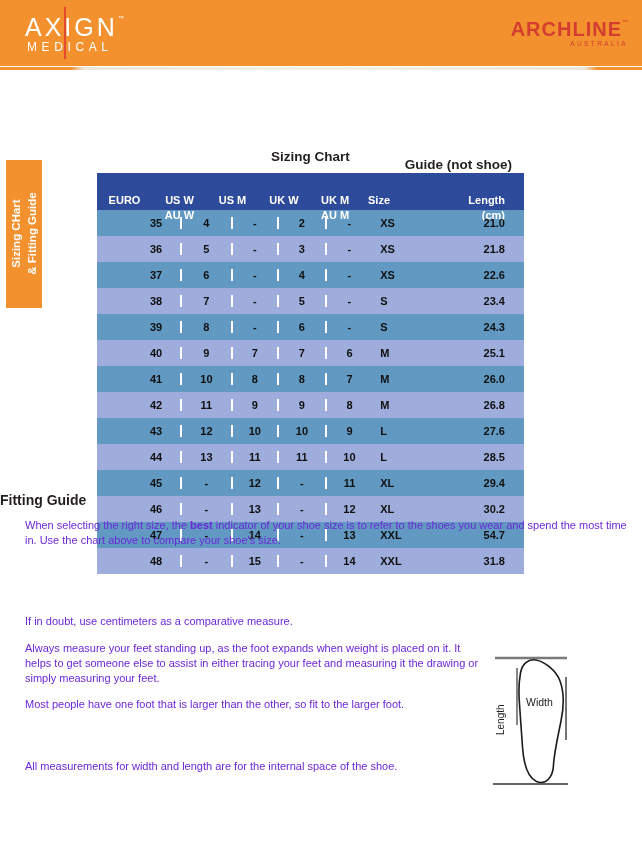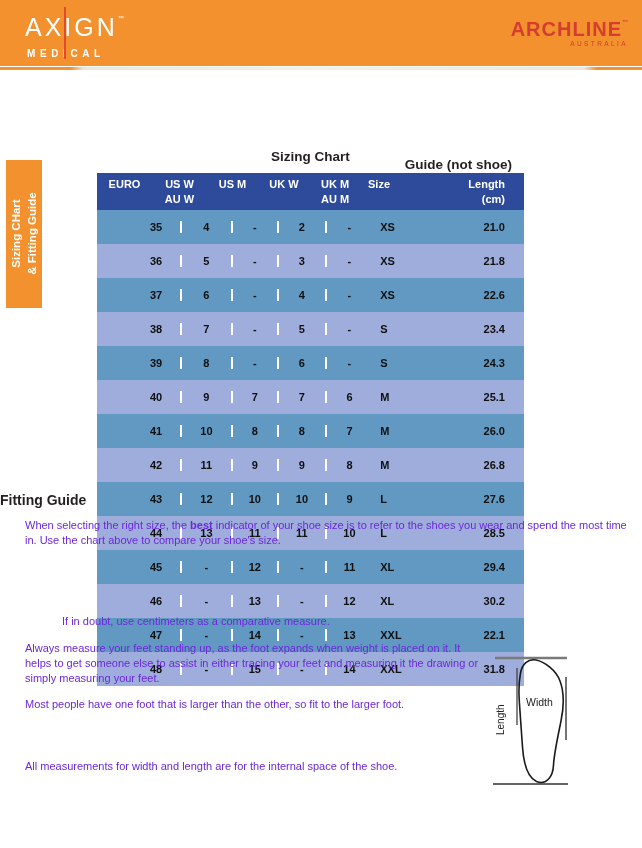--- a/index.html
+++ b/index.html
@@ -10,62 +10,62 @@
   .header-band{position:absolute;left:0;top:0;width:642px;height:66px;background:var(--orange);}
   .page-title{position:absolute;left:40px;right:40px;top:24px;text-align:center;color:#fff;
               font-size:23px;font-weight:bold;letter-spacing:.5px;}
   .header-rule{position:absolute;left:0;top:67px;width:642px;height:3px;
      background:linear-gradient(90deg,var(--orange) 0%,var(--orange) 11%,#ece7dd 13%,#f3f0ea 50%,#ece7dd 91%,var(--orange) 93%,var(--orange) 100%);}
 
   .axign{position:absolute;left:25px;top:15px;color:#fff;}
   .axign-word{position:relative;font-size:25px;letter-spacing:3px;font-weight:400;line-height:1;}
   .axign-word .tm{font-size:6px;vertical-align:top;letter-spacing:0;}
   .axign-line{position:absolute;left:39px;top:-8px;width:2px;height:52px;background:var(--line_red);}
-  .axign-sub{font-size:10px;letter-spacing:4.6px;font-weight:bold;margin-top:8px;padding-left:2px;}
+  .axign-sub{font-size:12px;letter-spacing:4.6px;font-weight:normal;margin-top:0;padding-left:2px;}
 
   .arch{position:absolute;right:14px;top:19px;text-align:right;color:var(--red);}
   .arch-name{font-size:20px;font-weight:600;letter-spacing:1px;line-height:1;}
   .arch-name .tm{font-size:6px;vertical-align:top;letter-spacing:0;}
   .arch-sub{font-size:6.5px;letter-spacing:2.4px;margin-top:1px;}
 
   
   .side-tab{position:absolute;left:6px;top:160px;width:36px;height:148px;background:var(--orange);
             display:flex;align-items:center;justify-content:center;}
   .side-tab-text{transform:rotate(-90deg);white-space:nowrap;color:#fff;font-weight:bold;
                  font-size:11.5px;line-height:1.35;text-align:center;}
 
   
   .chart-title{position:absolute;left:97px;top:149px;width:427px;text-align:center;
                font-size:13.5px;font-weight:bold;color:#231f20;}
   .foot-note{position:absolute;top:157px;right:130px;font-size:13.5px;font-weight:bold;color:#231f20;}
 
   .sizing-table{position:absolute;left:97px;top:173px;width:427px;}
   .thead{display:flex;background:var(--navy);color:#fff;height:37px;}
   .th,.td{box-sizing:border-box;}
-  .th{padding-top:4px;font-size:11px;font-weight:bold;line-height:1.35;text-align:center;}
+  .th{padding-top:20px;font-size:11px;font-weight:bold;line-height:1.35;text-align:center;}
   .th:nth-child(1),.td:nth-child(1){width:55px;}
   .th:nth-child(2),.td:nth-child(2){width:55px;}
   .th:nth-child(3),.td:nth-child(3){width:51px;}
   .th:nth-child(4),.td:nth-child(4){width:52px;}
   .th:nth-child(5),.td:nth-child(5){width:50px;}
   .th:nth-child(6),.td:nth-child(6){width:50px;text-align:left;padding-left:8px;}
   .th:nth-child(7),.td:nth-child(7){width:114px;text-align:right;padding-right:19px;}
-  .tr{display:flex;height:34px;align-items:center;background:var(--row_blue);padding-left:35px;}
+  .tr{display:flex;height:26px;align-items:center;background:var(--row_blue);padding-left:35px;}
   .tr.alt{background:var(--row_lavender);}
   .td{font-size:11px;font-weight:bold;color:#101010;text-align:center;}
   .tr .td:nth-child(-n+4){border-right:2px solid #fff;}
 
   
   .h2{position:absolute;font-size:14px;font-weight:bold;color:#231f20;}
   .fg-title{left:0;width:606px;top:492px;}
   .ms-title{left:0;width:500px;top:590px;}
   .para{position:absolute;left:25px;font-size:11px;color:#6d28d9;line-height:1.36;}
   .p-fg1{top:518px;width:604px;}
   .p-fg2{top:557px;width:600px;}
-  .p-ms1{top:614px;width:500px;margin-left:37px;}
+  .p-ms1{top:614px;width:500px;}
   .p-ms2{top:641px;width:462px;}
   .p-ms3{top:697px;width:470px;}
   .p-ms4{top:759px;width:470px;}
   .p-ms5{top:785px;width:478px;}
 
   
   .foot-diagram{position:absolute;left:480px;top:648px;}
   .foot-diagram text{font-family:"Liberation Sans",sans-serif;fill:#222;}
 </style>
 </head>
@@ -238,21 +238,21 @@
           <div class="td">XL</div>
           <div class="td">30.2</div>
         </div>
         <div class="tr">
           <div class="td">47</div>
           <div class="td">-</div>
           <div class="td">14</div>
           <div class="td">-</div>
           <div class="td">13</div>
           <div class="td">XXL</div>
-          <div class="td">22.1</div>
+          <div class="td">54.7</div>
         </div>
         <div class="tr alt">
           <div class="td">48</div>
           <div class="td">-</div>
           <div class="td">15</div>
           <div class="td">-</div>
           <div class="td">14</div>
           <div class="td">XXL</div>
           <div class="td">31.8</div>
         </div>

